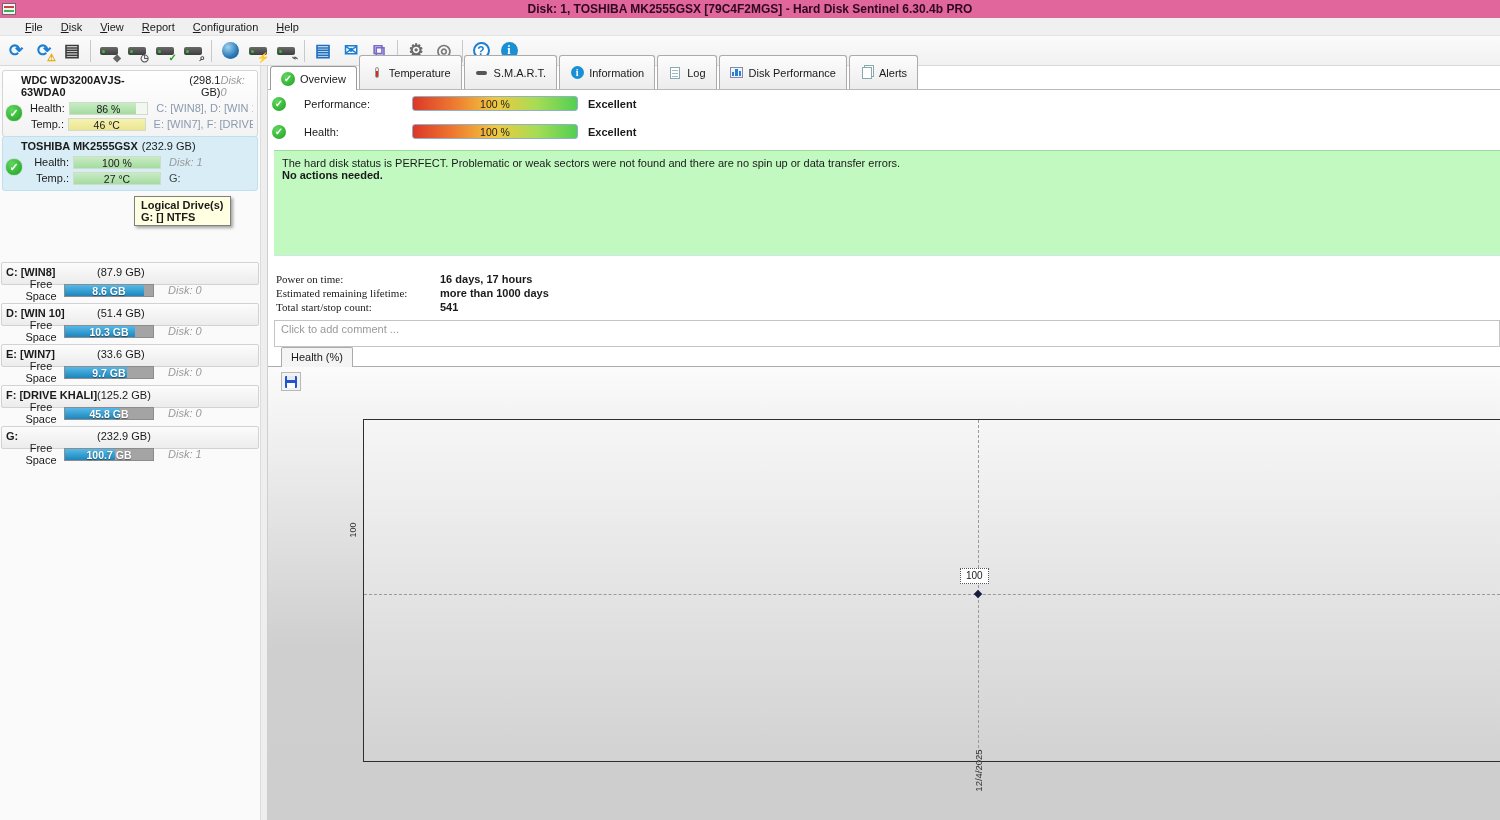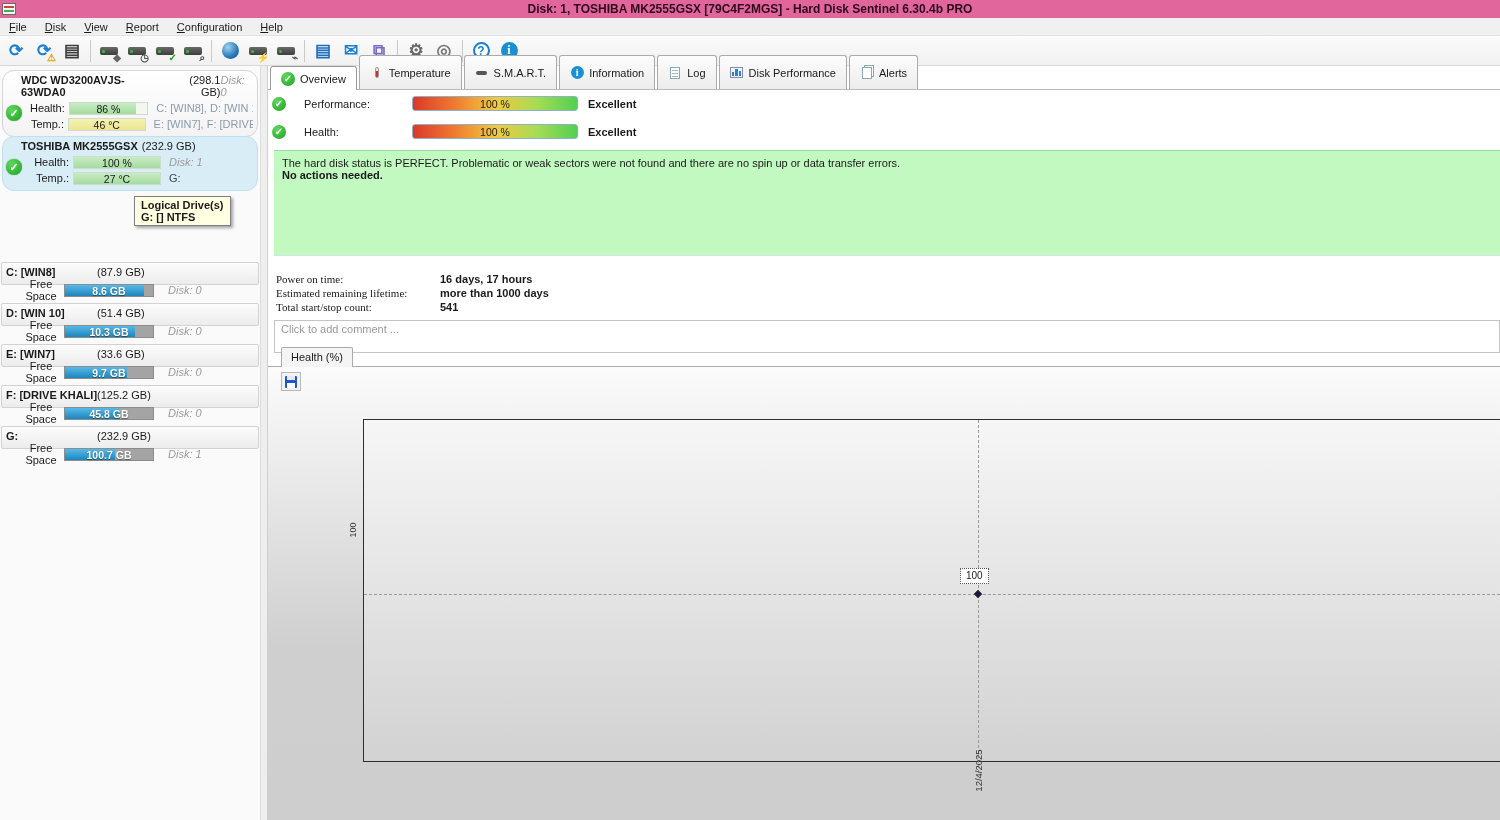--- a/index.html
+++ b/index.html
@@ -12,21 +12,21 @@
   .app-icon { width:14px; height:12px; margin-left:2px; border:1px solid #6a6a6a; background:#f4f4f4;
     display:flex; flex-direction:column; justify-content:space-evenly; padding:1px; }
   .app-icon i { display:block; height:2px; }
   .app-icon i:nth-child(1){ background:#d04040; }
   .app-icon i:nth-child(2){ background:#40b050; }
   .titlebar .title { position:absolute; left:0; right:0; text-align:center; font-weight:bold;
     color:#30081e; font-size:12px; }
 
   
   .menubar { position:absolute; left:0; top:18px; width:1500px; height:18px; background:#f0f0f0;
-    display:flex; align-items:flex-start; border-bottom:1px solid #e2e2e2; }
+    display:flex; align-items:flex-start; border-bottom:1px solid #e2e2e2;padding-left:16px; }
   .menu-item { padding:0 9px; height:18px; line-height:18px; cursor:default; }
   .menu-item::first-letter { text-decoration:underline; }
 
   
   .toolbar { position:absolute; left:0; top:36px; width:1500px; height:30px;
     background:linear-gradient(#fbfbfb,#f1f1f1); border-bottom:1px solid #d8d8d8;
     display:flex; align-items:center; padding-left:2px; }
   .tb-btn { width:26px; height:26px; display:flex; align-items:center; justify-content:center;
     position:relative; margin:0 1px; }
   .tb-glyph { font-size:17px; font-weight:bold; line-height:1; }
@@ -38,21 +38,21 @@
     font-weight:bold; font-size:12px; display:flex; align-items:center; justify-content:center; background:#fff; }
   .circle-i { width:17px; height:17px; border-radius:50%; background:#1b8fd4; color:#fff;
     font-weight:bold; font-size:12px; font-family:"Liberation Serif",serif; display:flex; align-items:center; justify-content:center; }
   .sphere { width:17px; height:17px; border-radius:50%; background:radial-gradient(circle at 35% 30%, #9fd4f0, #2a78b8 60%, #1a4c7c); }
 
   
   .sidebar { position:absolute; left:0; top:66px; width:260px; bottom:0; background:#fafafa; }
   .splitter { position:absolute; left:260px; top:66px; width:8px; bottom:0;
     background:#eeeeee; border-left:1px solid #dcdcdc; border-right:1px solid #cfcfcf; }
 
-  .disk-card { position:absolute; left:2px; right:2px; border:1px solid #d5d5d5; border-radius:12px;
+  .disk-card { position:absolute; left:2px; right:2px; border:1px solid #d5d5d5; border-radius:3px;
     background:linear-gradient(#ffffff,#f3f3f3); }
   .disk-card.selected { background:#d8edf6; border-color:#bfe0ee; }
   .disk-head { display:flex; align-items:center; padding:3px 4px 1px 4px; }
   .disk-name { font-weight:bold; margin-left:14px; }
   .disk-size { margin-left:4px;text-align:right; }
   .disk-idx { margin-left:auto; color:#9a9a9a; font-style:italic; }
   .disk-rows { position:relative; padding:1px 4px 4px 24px; }
   .status-ok { position:absolute; left:3px; top:6px; width:16px; height:16px; border-radius:50%;
     background:radial-gradient(circle at 35% 30%, #5fd75f, #1da01d); color:#fff; font-size:11px; font-weight:bold;
     display:flex; align-items:center; justify-content:center; box-shadow:0 0 1px #188018; }
@@ -117,21 +117,21 @@
   .statusbox { position:absolute; left:6px; right:0; top:84px; height:106px; background:#c1f9c1;
     border-top:1px solid #9adf9a; border-bottom:1px solid #cfe6e6; padding:6px 8px; }
   .statusbox .l1 { }
   .statusbox .l2 { font-weight:bold; }
 
   .stats { position:absolute; left:8px; top:206px; }
   .stat-row { display:flex; height:14px; line-height:14px; }
   .stat-label { width:164px;font-family:Liberation Serif, serif; }
   .stat-value { font-weight:bold; }
 
-  .comment { position:absolute; left:6px; right:0; top:254px; height:33px; border:1px solid #c4c4c4;
+  .comment { position:absolute; left:6px; right:0; top:254px; height:27px; border:1px solid #c4c4c4;
     color:#9a9a9a; padding:1px 6px; line-height:14px; background:#fff; }
 
   .subtab { position:absolute; left:13px; top:281px; height:20px; padding:0 9px; line-height:19px;
     border:1px solid #ababab; border-bottom:none; border-radius:2px 2px 0 0; background:#f4f4f4; z-index:2; }
 
   .chart-panel { position:absolute; left:0; right:0; top:300px; bottom:0; border-top:1px solid #ababab;
     background:linear-gradient(#fbfbfb,#cfcfcf 62%, #cecece); }
   .save-btn { position:absolute; left:13px; top:5px; width:20px; height:19px; border:1px solid #b8b8b8;
     background:#f2f2f2; display:flex; align-items:center; justify-content:center; }
   .floppy { width:12px; height:12px; background:#2255cc; position:relative; border-radius:1px; }

